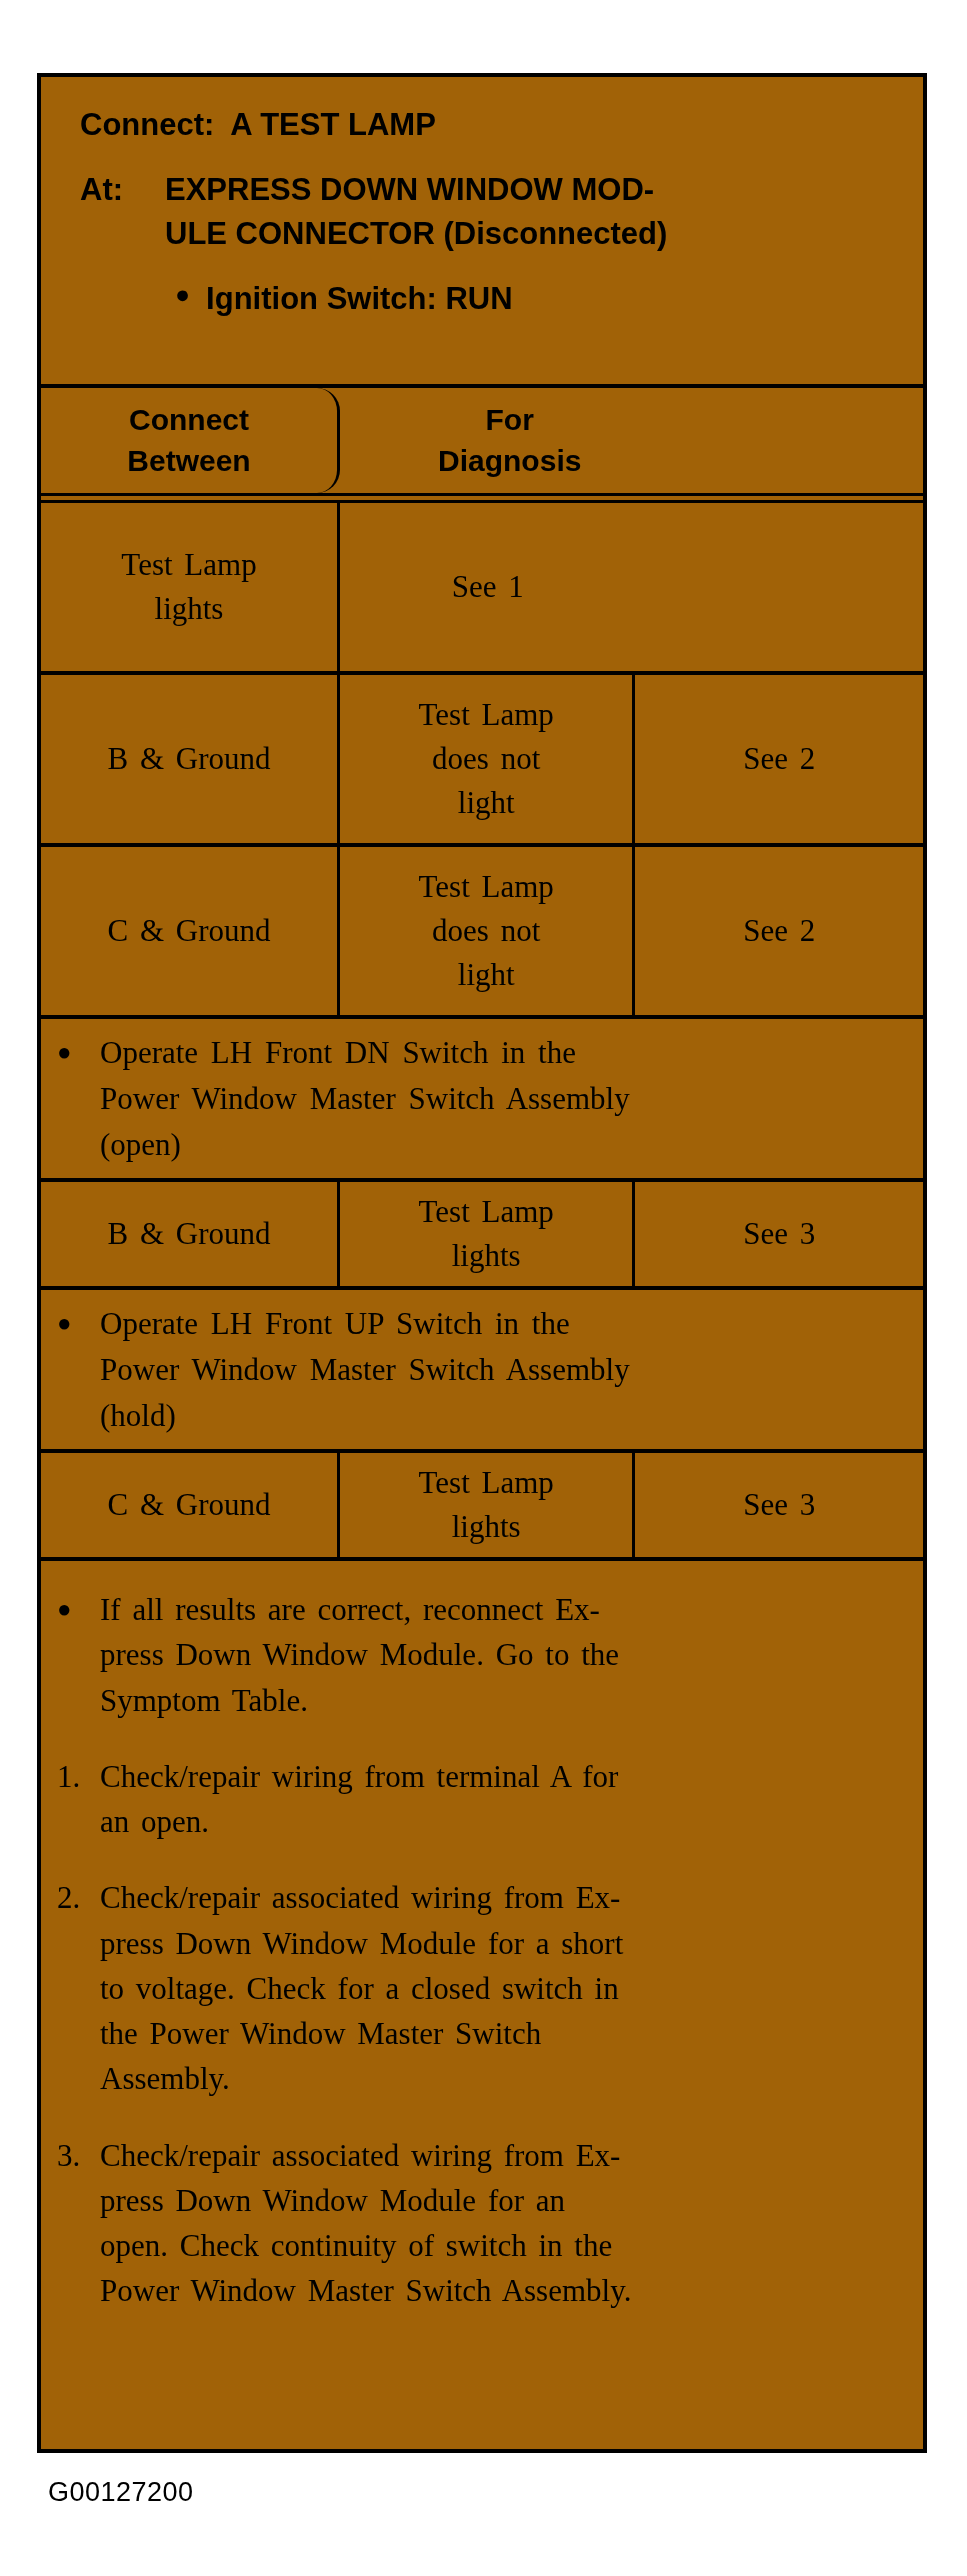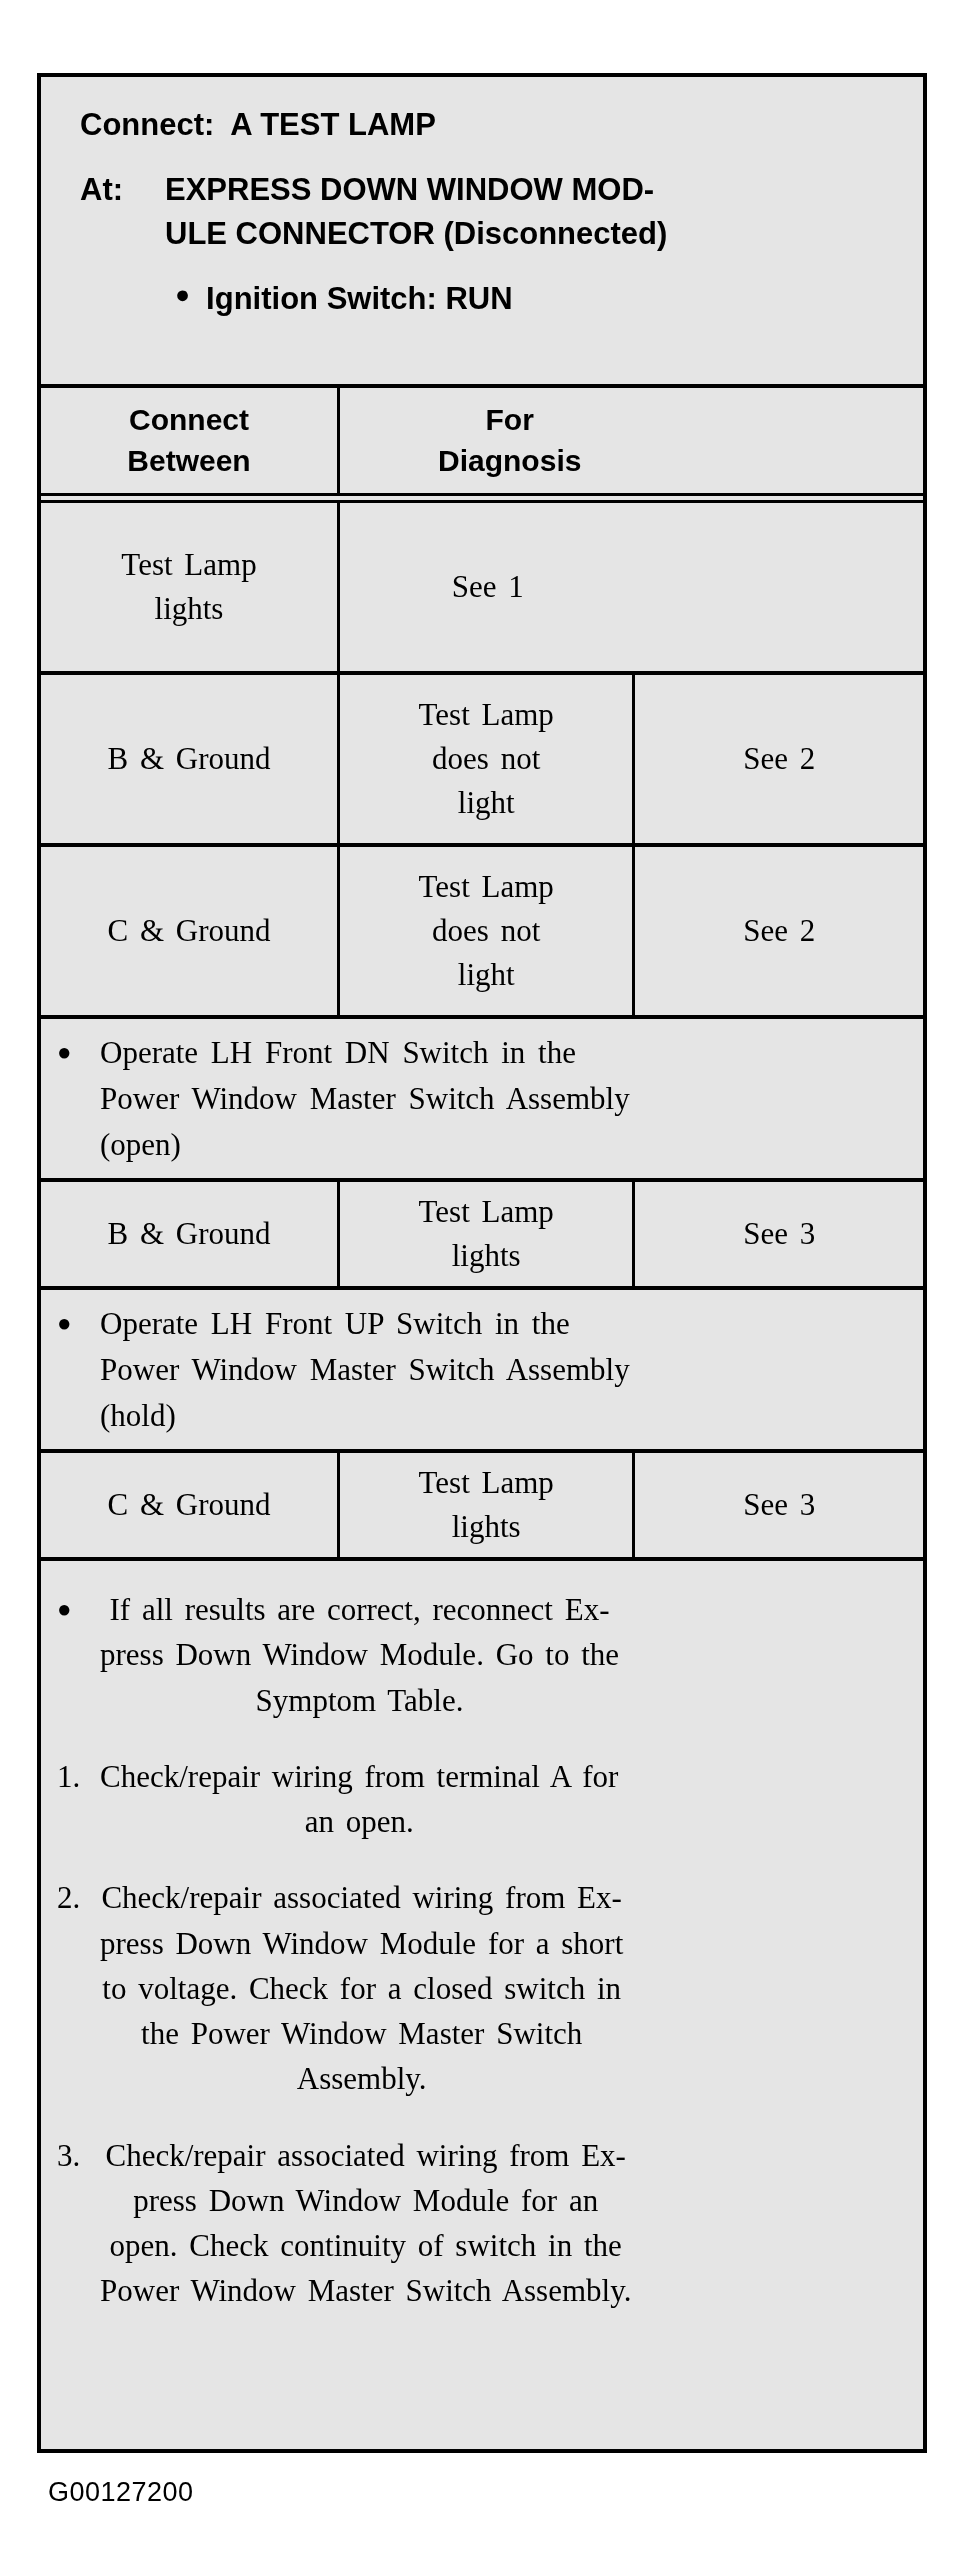--- a/index.html
+++ b/index.html
@@ -2,21 +2,21 @@
 <html><head>
 <meta charset="utf-8">
 <style>
   html,body { margin:0; padding:0; background:#ffffff; }
   .page {
     position:relative; width:968px; height:2576px; background:#ffffff;
     color:#000; font-family:"Liberation Serif", serif;
   }
   .doc-box {
     position:absolute; left:37px; top:73px; width:890px; height:2380px;
-    border:4px solid #000; box-sizing:border-box; background:#e5e5e5;
+    border:4px solid #000; box-sizing:border-box; background:#a16207;
     display:flex; flex-direction:column; overflow:hidden;
   }
   .pre { white-space:pre-line; }
 
   
   .hdr {
     height:307px; box-sizing:border-box; padding:26px 20px 0 39px;
     font-family:"Liberation Sans", sans-serif; font-weight:700;
     font-size:31px; line-height:1.42;
   }
@@ -27,21 +27,21 @@
   .cond-bullet-row { display:flex; margin-left:95px; }
   .bullet-glyph { font-size:25px; margin-right:16px; flex:none; }
 
   
   .thead {
     display:grid; grid-template-columns:33.9% 33.5% 32.6%;
     border-top:4px solid #000; border-bottom:10px double #000;
     font-family:"Liberation Sans", sans-serif; font-weight:700;
     font-size:30px; text-align:center;
   }
-  .thead .th { padding:12px 4px; line-height:1.35; white-space:pre-line; border-right:3px solid #000; }
+  .thead .th { padding:12px 4px; line-height:1.35; white-space:pre-line; border-right:3px solid #000;border-radius:23px; }
   .thead .th:last-child { border-right:none;margin-left:44px; }
 
   .trow {
     display:grid; grid-template-columns:33.9% 33.5% 32.6%;
     border-bottom:4px solid #000; font-size:31px; text-align:center;
     font-family:"Liberation Serif", serif;
   }
   .trow .td {
     display:flex; align-items:center; justify-content:center;
     border-right:3px solid #000; white-space:pre-line; line-height:1.42;
@@ -60,21 +60,21 @@
   .note .marker { width:43px; flex:none; font-size:24px; padding-top:5px; word-spacing:0; }
   .note .txt { white-space:pre-line; }
 
   
   .foot { flex:1; box-sizing:border-box; padding:26px 16px 18px 16px;
           font-size:31px; line-height:1.46; }
   .foot-item { display:flex; margin-bottom:31px; word-spacing:4px; }
   .foot-item:last-child { margin-bottom:0; }
   .foot-item .marker { width:43px; flex:none; word-spacing:0; }
   .foot-item .marker.bullet { font-size:24px; padding-top:5px; }
-  .foot-item .txt { white-space:pre-line;text-align:center; }
+  .foot-item .txt { white-space:pre-line; }
 
   .fig-code {
     position:absolute; left:48px; top:2477px;
     font-family:"Liberation Sans", sans-serif; font-size:27px;
     letter-spacing:0.5px;
   }
 </style>
 </head>
 <body>
 

